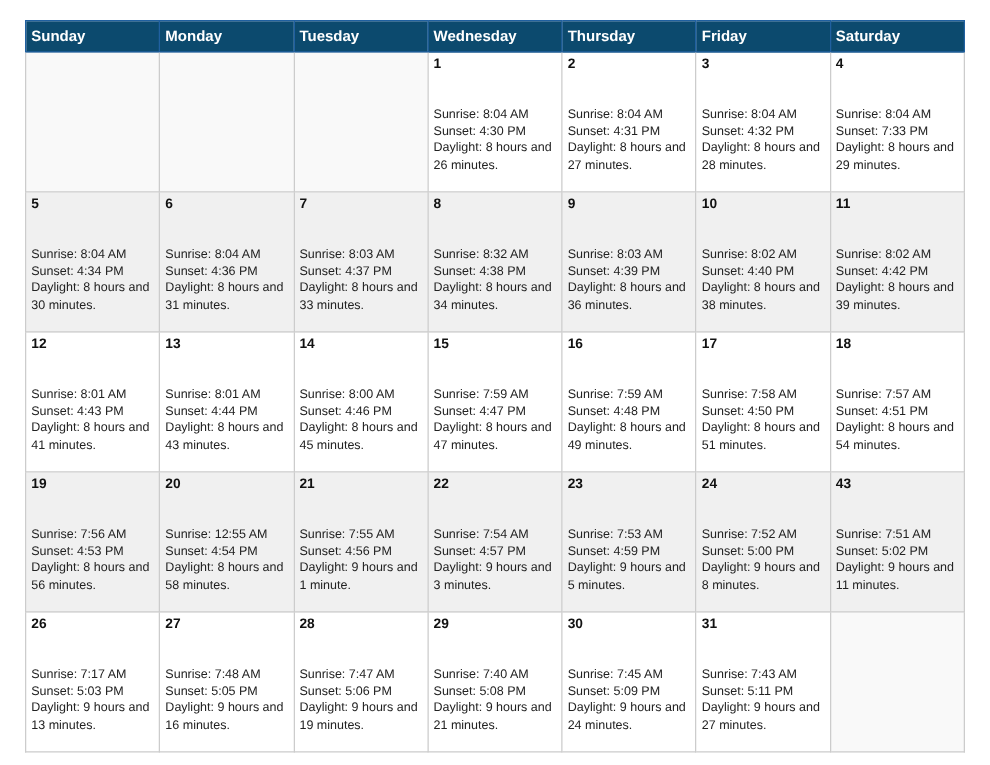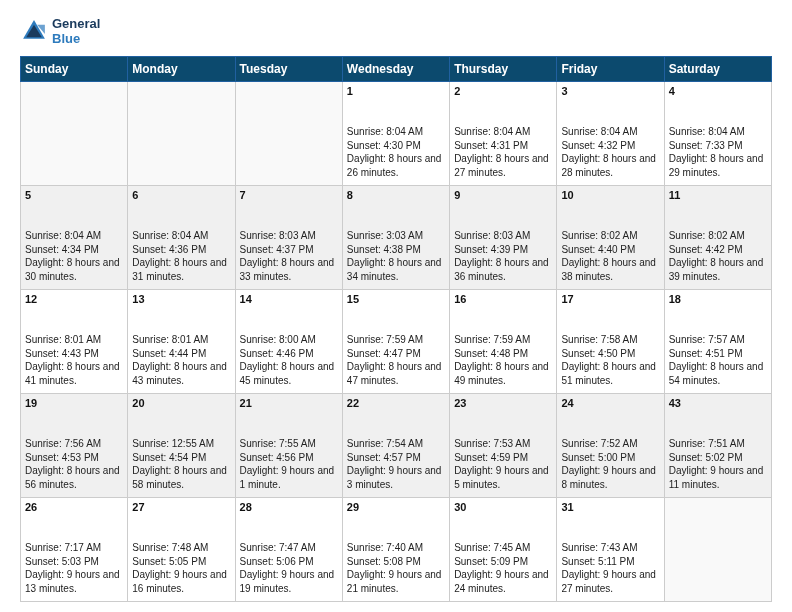--- a/index.html
+++ b/index.html
@@ -85,37 +85,20 @@
       margin-top: 28px;
     }
     .row-shaded td {
       background: #f0f0f0;
     }
   </style>
 </head>
 <body>
 
 <div class="page">
-  <div class="header">
-    <div class="logo">
-      <svg class="logo-icon" viewBox="0 0 36 36">
-        <polygon points="18,4 32,28 4,28" fill="#2e7bbd"></polygon>
-        <polygon points="18,10 28,26 8,26" fill="#1a3a5c"></polygon>
-        <polygon points="22,10 32,10 32,22" fill="#2e7bbd" opacity="0.7"></polygon>
-      </svg>
-      <div>
-        <div style="font-size:13px;font-weight:bold;color:#1a3a5c;">General</div>
-        <div style="font-size:13px;font-weight:bold;color:#2e7bbd;">Blue</div>
-      </div>
-    </div>
-    <div class="title-block">
-      <div class="main-title"></div>
-      <div class="subtitle"></div>
-    </div>
-  </div>
 
   <table class="calendar">
     <thead>
       <tr>
       <th>Sunday</th>
           <th>Monday</th>
           <th>Tuesday</th>
           <th>Wednesday</th>
           <th>Thursday</th>
           <th>Friday</th>
@@ -166,21 +149,21 @@
 Daylight: 8 hours and 31 minutes.</div>
           </td>
           <td>
             <div class="day-number">7</div>
             <div class="day-info">Sunrise: 8:03 AM
 Sunset: 4:37 PM
 Daylight: 8 hours and 33 minutes.</div>
           </td>
           <td>
             <div class="day-number">8</div>
-            <div class="day-info">Sunrise: 3:03 AM
+            <div class="day-info">Sunrise: 8:32 AM
 Sunset: 4:38 PM
 Daylight: 8 hours and 34 minutes.</div>
           </td>
           <td>
             <div class="day-number">9</div>
             <div class="day-info">Sunrise: 8:03 AM
 Sunset: 4:39 PM
 Daylight: 8 hours and 36 minutes.</div>
           </td>
           <td>

